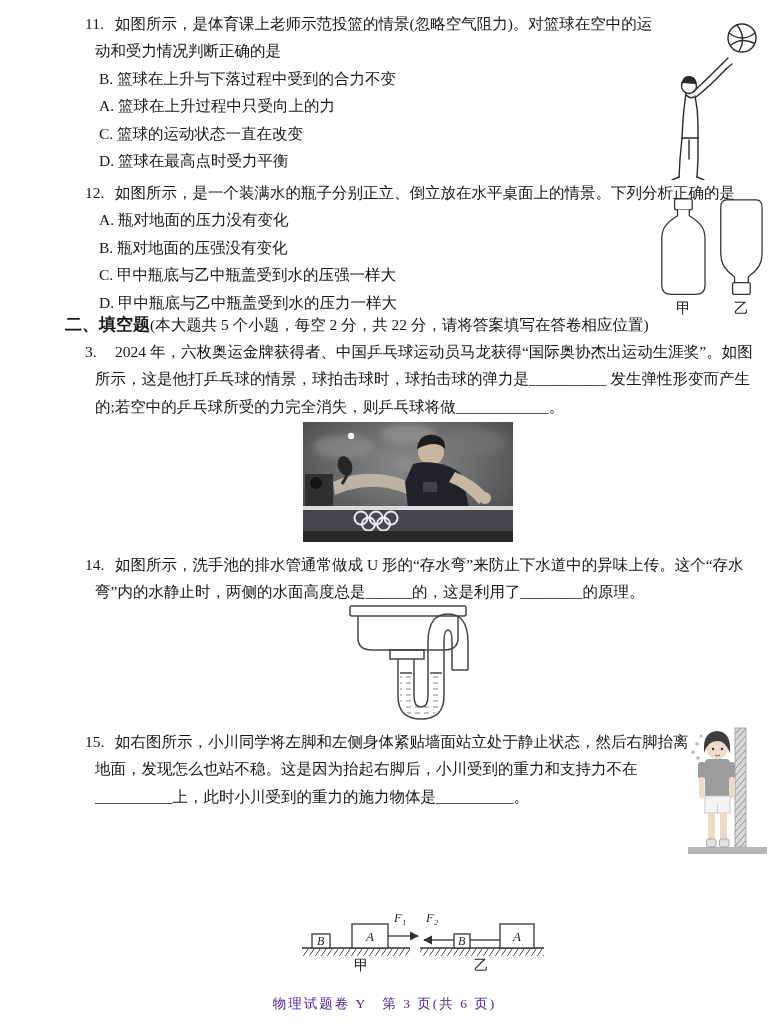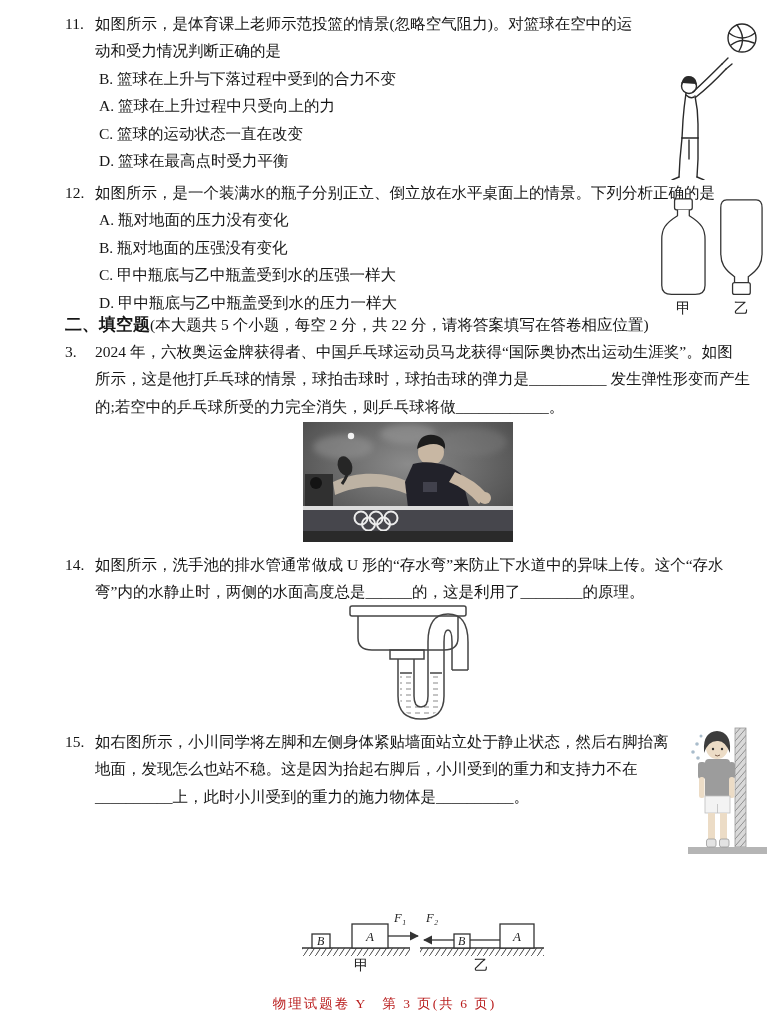--- a/index.html
+++ b/index.html
@@ -4,29 +4,29 @@
 <style>
   html,body{margin:0;padding:0;background:#888;}
   .page{
     position:relative; width:769px; height:1026px; margin:0 auto;
     background:#ffffff; overflow:hidden;
     font-family:"Liberation Serif","DejaVu Serif",serif;
     color:#151515;
   }
   .q{ position:absolute; left:65px; font-size:15.5px; line-height:27.4px; white-space:nowrap; }
   .q .row{ display:block; }
-  .qnum{ display:inline-block; width:30px; }
+  .qnum{ display:inline-block; width:30px;margin-left:20px; }
   .cont{ padding-left:30px; }
   .opt{ padding-left:34px; }
   .sec{ position:absolute; left:65px; top:311px; font-size:15.5px; line-height:27px; white-space:nowrap;}
   .sec .title{ font-weight:bold; font-size:17px; }
   .fig{ position:absolute; }
   .footer{
     position:absolute; left:0; top:995px; width:100%;
-    text-align:center; font-size:13.5px; letter-spacing:2px; color:#b91c1c;
+    text-align:center; font-size:13.5px; letter-spacing:2px; color:#4c1d95;
   }
   svg text{ font-family:"Liberation Serif","DejaVu Serif",serif; fill:#222; }
   svg .var{ font-style:italic; }
 </style>
 </head>
 <body>
 
 <div class="page">
 
   <div class="q" style="top:10px;">

